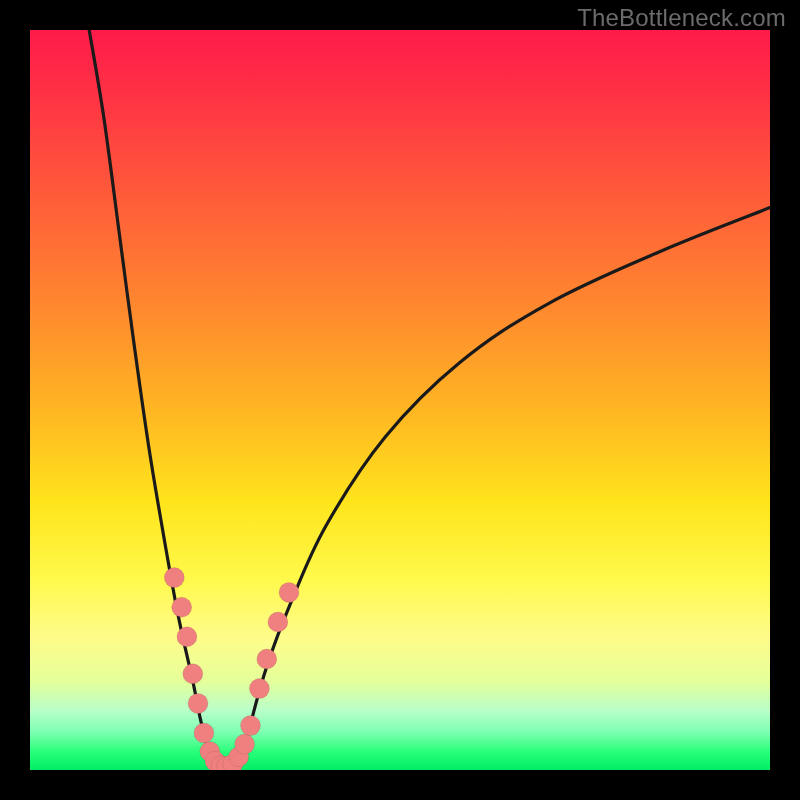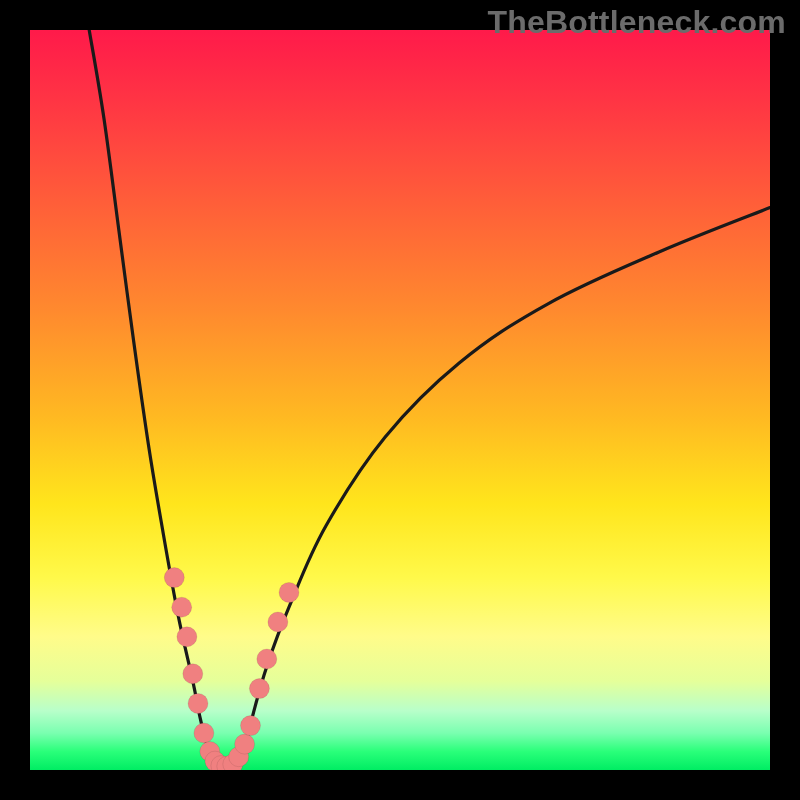--- a/index.html
+++ b/index.html
@@ -14,22 +14,22 @@
     position: relative;
     width: 800px;
     height: 800px;
     background: #000;
   }
   .watermark {
     position: absolute;
     top: 4px;
     right: 14px;
     color: #6b6b6b;
-    font-size: 32px;
-    font-weight: 700;
+    font-size: 24px;
+    font-weight: 400;
     letter-spacing: 0.2px;
     z-index: 30;
   }
   .plot-frame {
     position: absolute;
     left: 30px;
     top: 30px;
     width: 740px;
     height: 740px;
     background: linear-gradient(to bottom,

